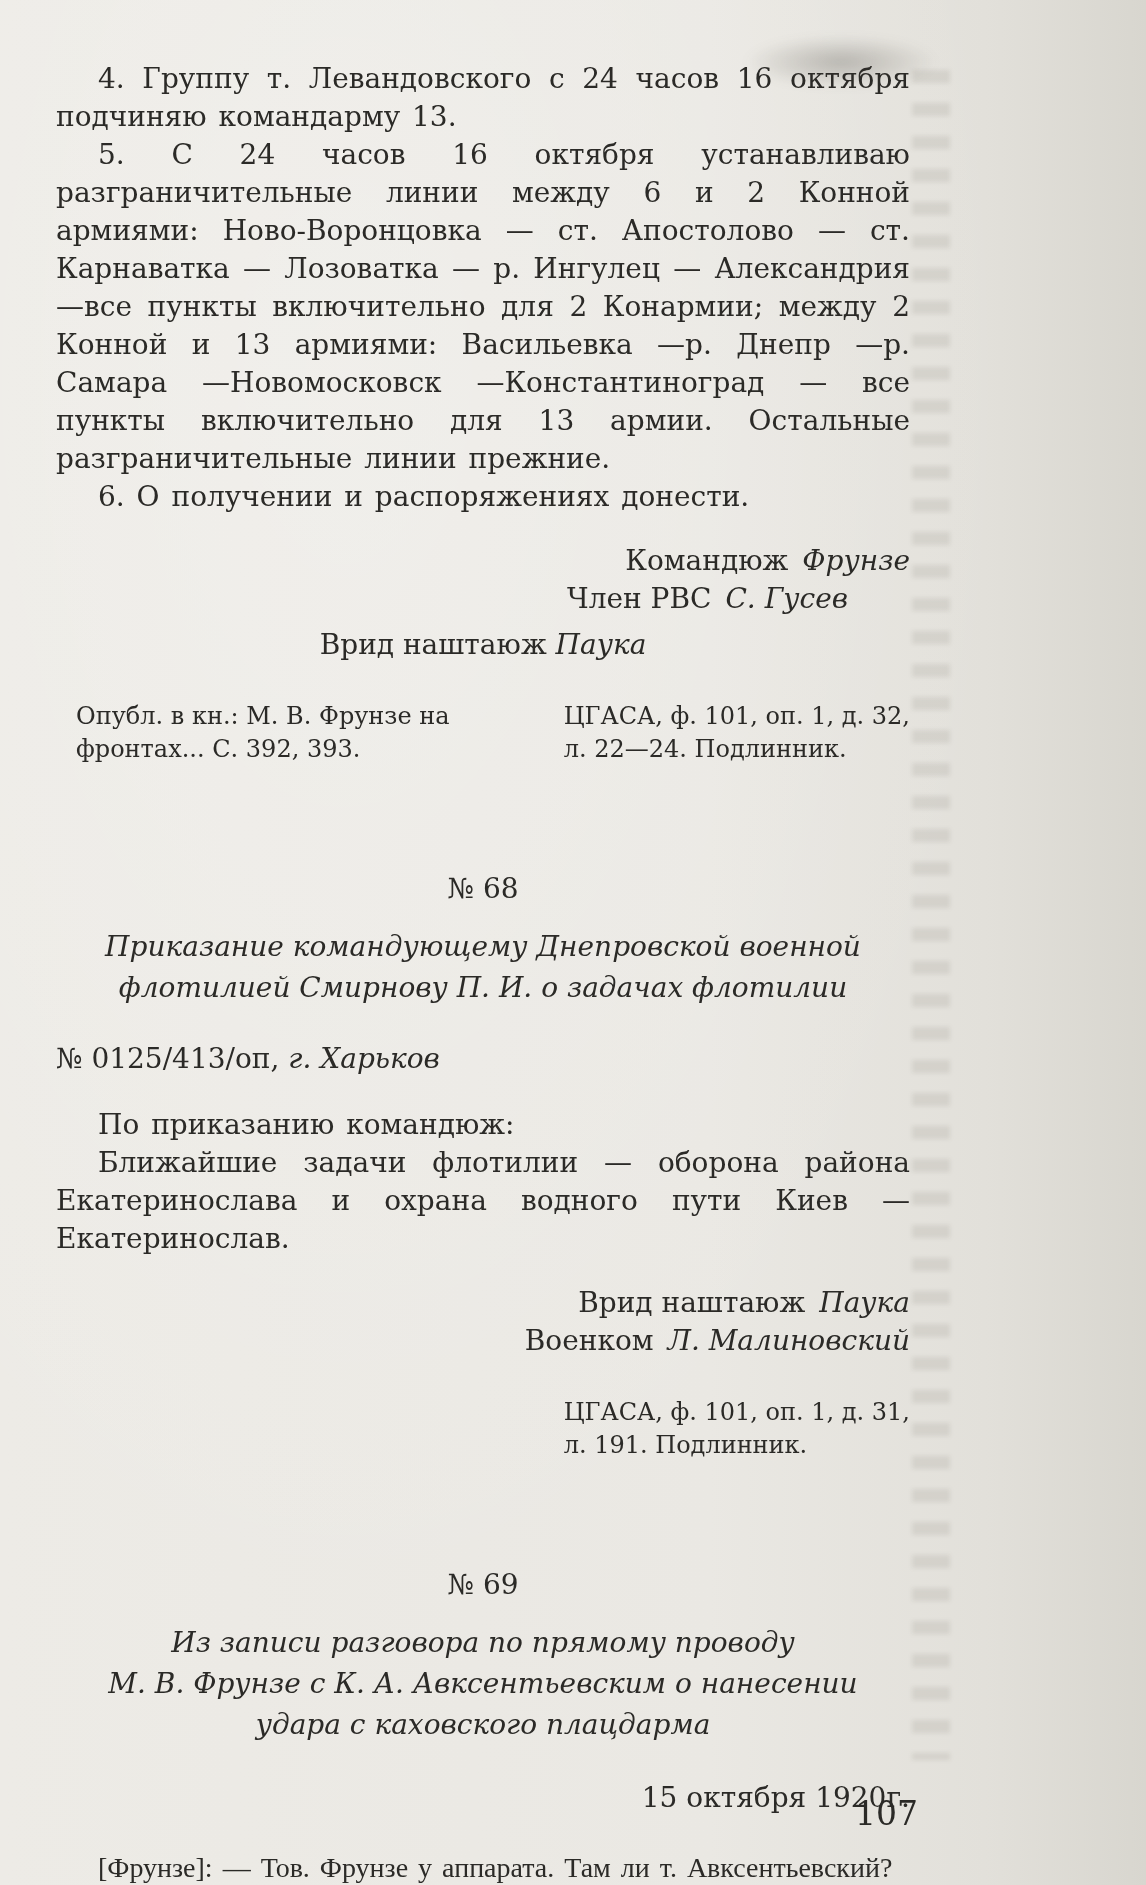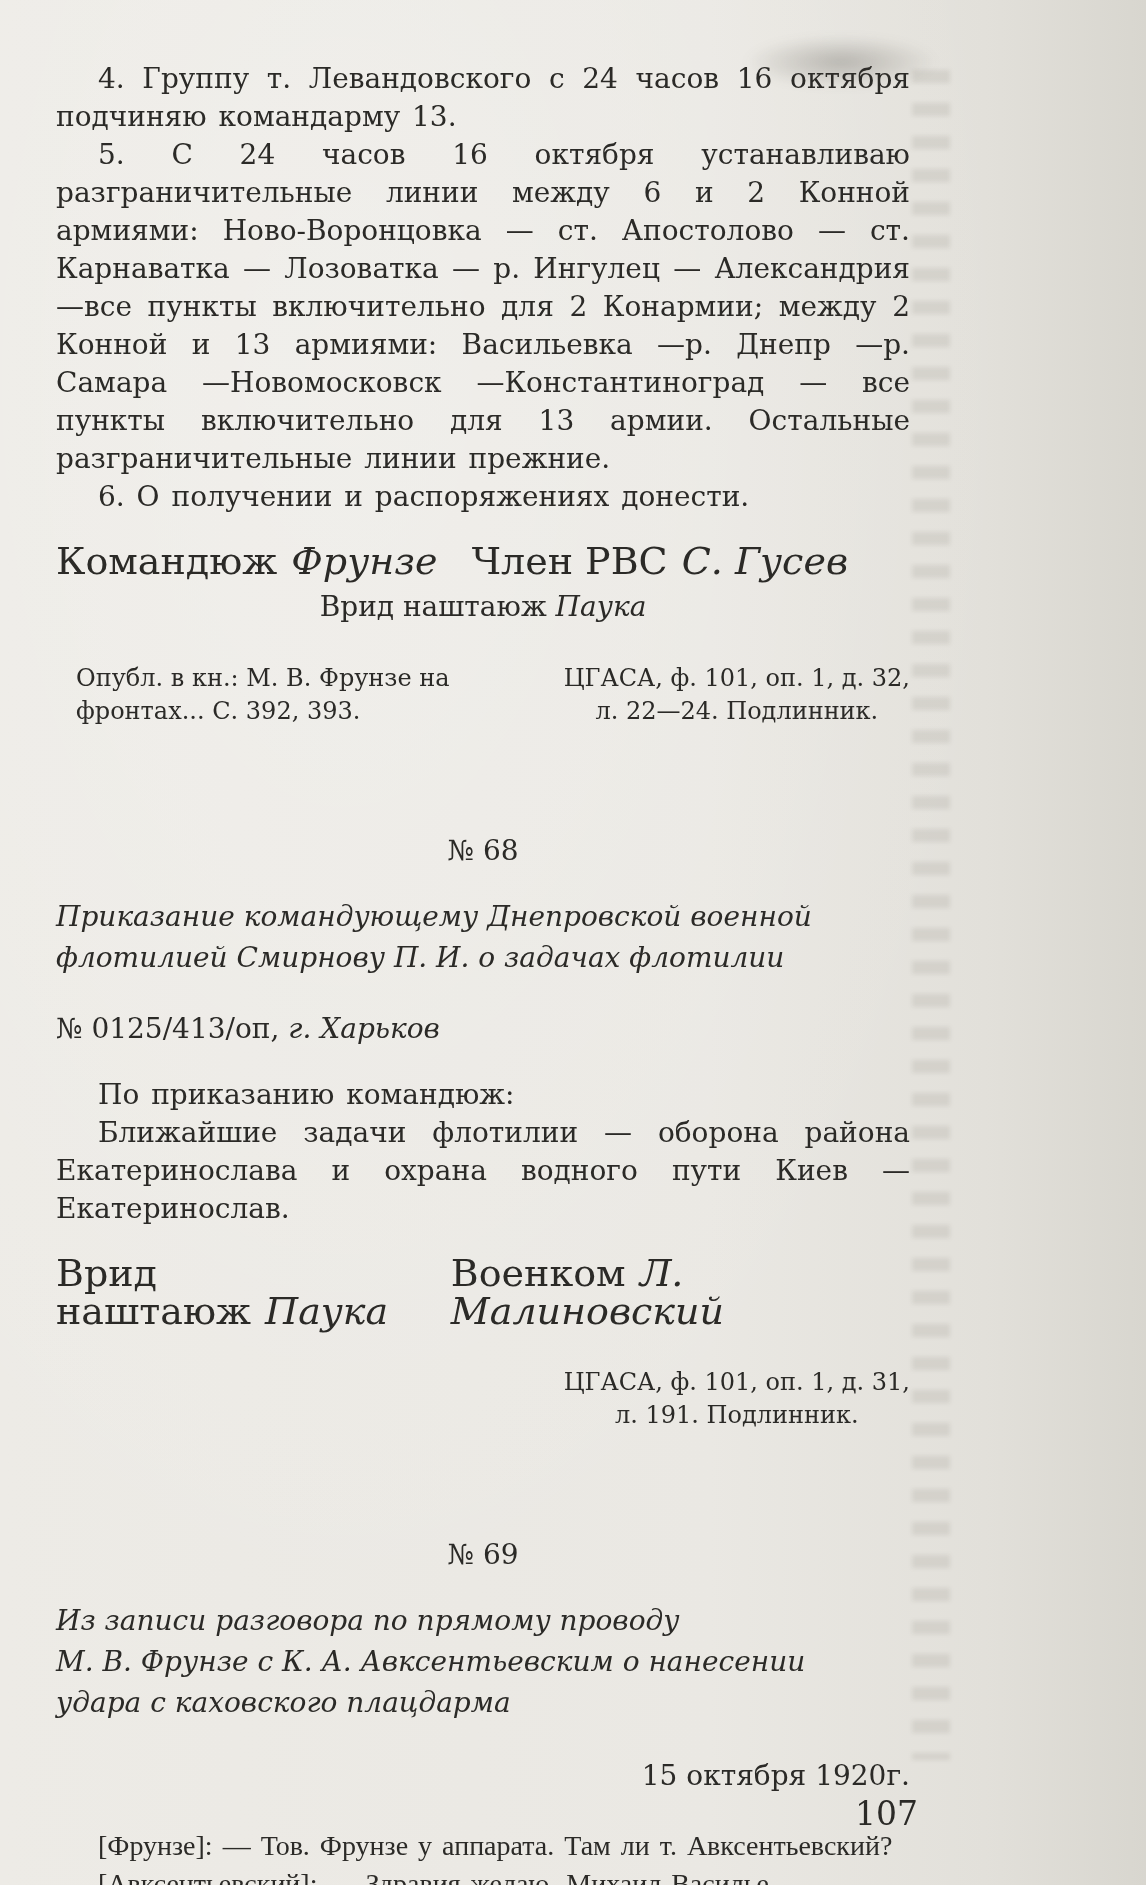--- a/index.html
+++ b/index.html
@@ -53,52 +53,53 @@
     word-spacing: 3px;
     margin: 0;
   }
   .ind { text-indent: 42px; }
   .it { font-style: italic; }
 
   .sig-row {
     display: flex;
     justify-content: space-between;
     align-items: flex-end;
-    font-size: 38px;
-    line-height: 38px;
+    font-size: 28px;
+    line-height: 38px;
+    flex-direction: column;
   }
   .sig-row .name { margin-left: 14px; }
   .sig-row.first { margin-top: 26px; }
   .sig-row.first .right { padding-right: 62px; }
   .sig-center {
     margin-top: 8px;
     text-align: center;
     font-size: 28px;
     line-height: 38px;
   }
   .src-row {
     display: flex;
     justify-content: space-between;
     margin-top: 36px;
     font-size: 24px;
     line-height: 33px;
   }
   .src-left { text-align: left; max-width: 420px; margin-left: 20px; }
-  .src-right { text-align: center; }
+  .src-right { text-align: left; }
   .src-right.only { margin-left: auto; }
 
   .doc-number {
     text-align: center;
     font-size: 28px;
     line-height: 38px;
     margin-top: 104px;
   }
   .doc-title {
-    margin-top: 26px;
-    text-align: left;
+    margin-top: 18px;
+    text-align: center;
     font-style: italic;
     font-size: 28px;
     line-height: 41px;
   }
   .ref-row {
     display: flex;
     justify-content: space-between;
     align-items: baseline;
     margin-top: 32px;
     font-size: 28px;

